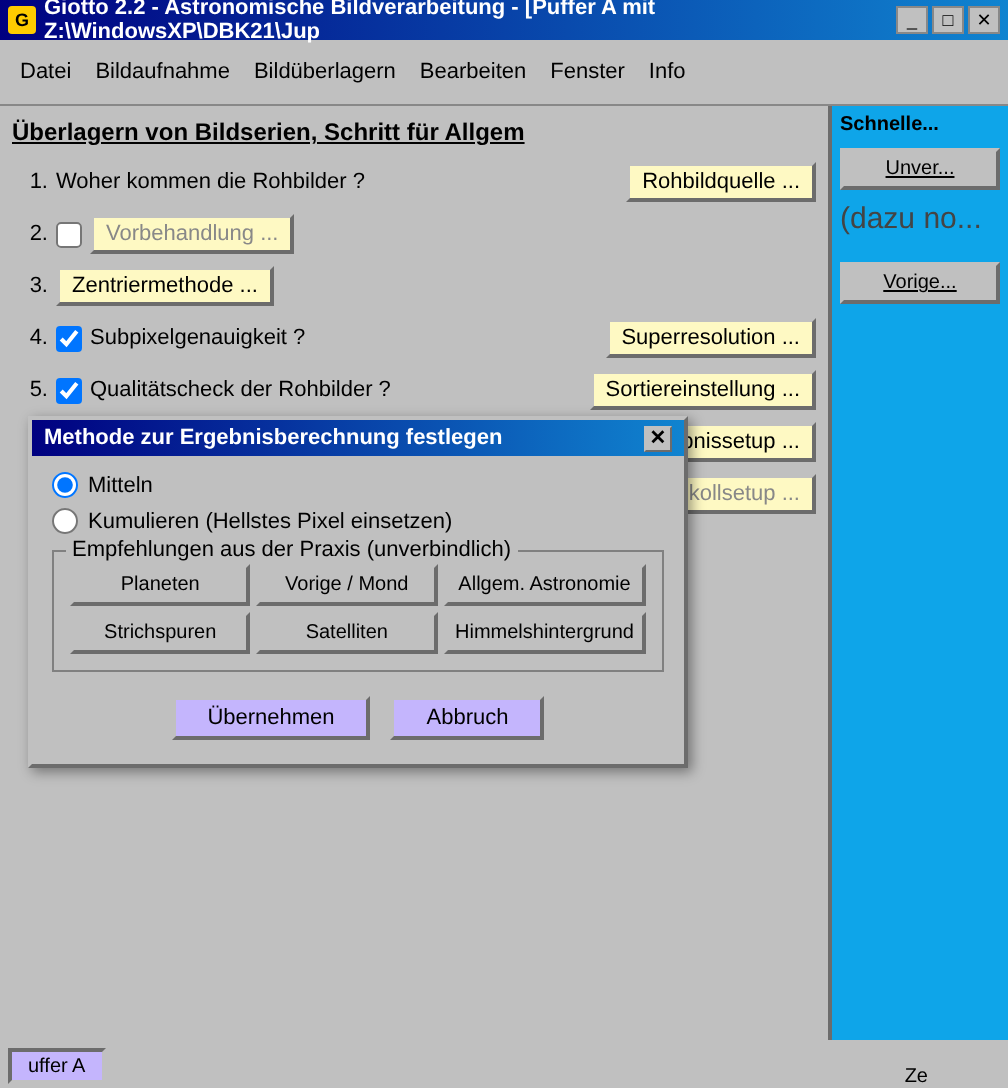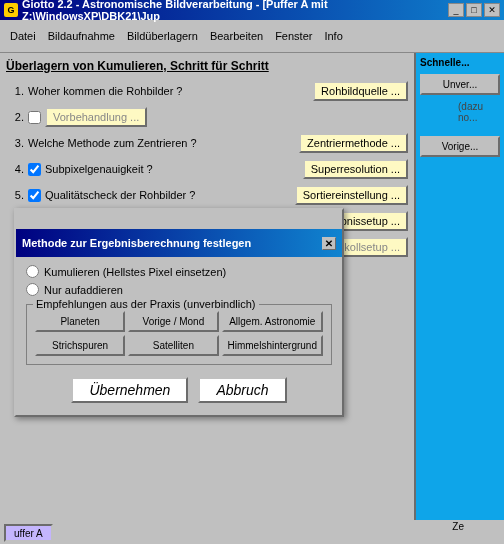--- a/index.html
+++ b/index.html
@@ -145,26 +145,26 @@
       font-weight: bold;
       margin-bottom: 2px;
     }
     .right-btn {
       background: #c0c0c0;
       border: 2px outset #c0c0c0;
       padding: 3px 4px;
       font-size: 10px;
       cursor: pointer;
       text-align: center;
+      text-decoration: underline;
     }
     .right-note {
-      font-size: 10px;
+      font-size: 15px;
       color: #444;
       margin-top: 2px;
-      margin-left: 38px;
     }
 
     
     .modal-overlay {
       position: absolute;
       top: 0; left: 0; right: 0; bottom: 0;
       background: transparent;
       display: flex;
       align-items: flex-start;
       justify-content: flex-start;
@@ -176,27 +176,26 @@
       left: 14px;
       width: 330px;
       background: #c0c0c0;
       border: 2px outset #c0c0c0;
       box-shadow: 2px 2px 6px rgba(0,0,0,0.4);
       z-index: 10;
     }
     .modal-title-bar {
       background: linear-gradient(to right, #000080, #1084d0);
       color: white;
-      height: 28px;
+      height: 18px;
       display: flex;
       align-items: center;
       padding: 0 6px;
       font-size: 11px;
       font-weight: bold;
-      margin-top: 19px;
     }
     .modal-title-bar-text {
       flex: 1;
     }
     .modal-close-btn {
       width: 14px;
       height: 13px;
       background: #c0c0c0;
       border: 1px outset #c0c0c0;
       display: flex;
@@ -257,28 +256,27 @@
       text-align: center;
     }
 
     .modal-footer {
       display: flex;
       justify-content: center;
       gap: 10px;
       padding: 4px 0 4px;
     }
     .footer-btn {
-      background: #ffffff;
+      background: #c4b5fd;
       border: 2px outset #c0c0c0;
       padding: 3px 16px;
-      font-size: 14px;
+      font-size: 11px;
       cursor: pointer;
       min-width: 70px;
       text-align: center;
-      font-style: italic;
     }
 
     
     .taskbar {
       position: absolute;
       bottom: 0;
       left: 0;
       right: 0;
       height: 24px;
       background: #c0c0c0;
@@ -295,21 +293,21 @@
       font-size: 10px;
       cursor: pointer;
       height: 18px;
       display: flex;
       align-items: center;
     }
     .corner-label {
       font-size: 10px;
       position: absolute;
       right: 40px;
-      bottom: 12px;
+      bottom: 0;
     }
   </style>
 </head>
 <body>
 
 <div class="title-bar">
   <div class="title-bar-icon">
     <span>G</span>
   </div>
   <span class="title-bar-text">Giotto 2.2 - Astronomische Bildverarbeitung - [Puffer A mit Z:\WindowsXP\DBK21\Jup</span>
@@ -325,39 +323,38 @@
   <span class="menu-item">Bildaufnahme</span>
   <span class="menu-item">Bildüberlagern</span>
   <span class="menu-item">Bearbeiten</span>
   <span class="menu-item">Fenster</span>
   <span class="menu-item">Info</span>
 </div>
 
 <div class="main-area">
 
   <div class="wizard-panel">
-    <div class="wizard-title">Überlagern von Kumulieren, Schritt für Schritt</div>
+    <div class="wizard-title">Überlagern von Bildserien, Schritt für Allgem</div>
 
     <div class="wizard-step">
       <span class="step-num">1.</span>
       <span class="step-text">Woher kommen die Rohbilder ?</span>
       <button class="step-btn">Rohbildquelle ...</button>
     </div>
 
     <div class="wizard-step">
       <span class="step-num">2.</span>
       <span class="checkbox-label">
         <input type="checkbox" class="step-checkbox" style="">
       </span>
       <button class="step-btn disabled" disabled="">Vorbehandlung ...</button>
     </div>
 
     <div class="wizard-step">
       <span class="step-num">3.</span>
-      <span class="step-text">Welche Methode zum Zentrieren ?</span>
       <button class="step-btn">Zentriermethode ...</button>
     </div>
 
     <div class="wizard-step">
       <span class="step-num">4.</span>
       <span class="checkbox-label">
         <input type="checkbox" class="step-checkbox" checked="" style="">
       </span>
       <span class="step-text">Subpixelgenauigkeit ?</span>
       <button class="step-btn">Superresolution ...</button>
@@ -389,26 +386,26 @@
 
     <div class="modal-overlay">
       <div class="modal-dialog">
         <div class="modal-title-bar">
           <span class="modal-title-bar-text">Methode zur Ergebnisberechnung festlegen</span>
           <div class="modal-close-btn">✕</div>
         </div>
         <div class="modal-content">
           <div class="radio-group">
             <label class="radio-label">
-              <input type="radio" name="method" style="">
-              <span>Kumulieren (Hellstes Pixel einsetzen)</span>
+              <input type="radio" name="method" checked="" style="">
+              <span>Mitteln</span>
             </label>
             <label class="radio-label">
               <input type="radio" name="method" style="">
-              <span>Nur aufaddieren</span>
+              <span>Kumulieren (Hellstes Pixel einsetzen)</span>
             </label>
           </div>
 
           <div class="group-box">
             <span class="group-box-title">Empfehlungen aus der Praxis (unverbindlich)</span>
             <div class="button-grid">
               <button class="grid-btn">Planeten</button>
               <button class="grid-btn">Vorige / Mond</button>
               <button class="grid-btn">Allgem. Astronomie</button>
               <button class="grid-btn">Strichspuren</button>

